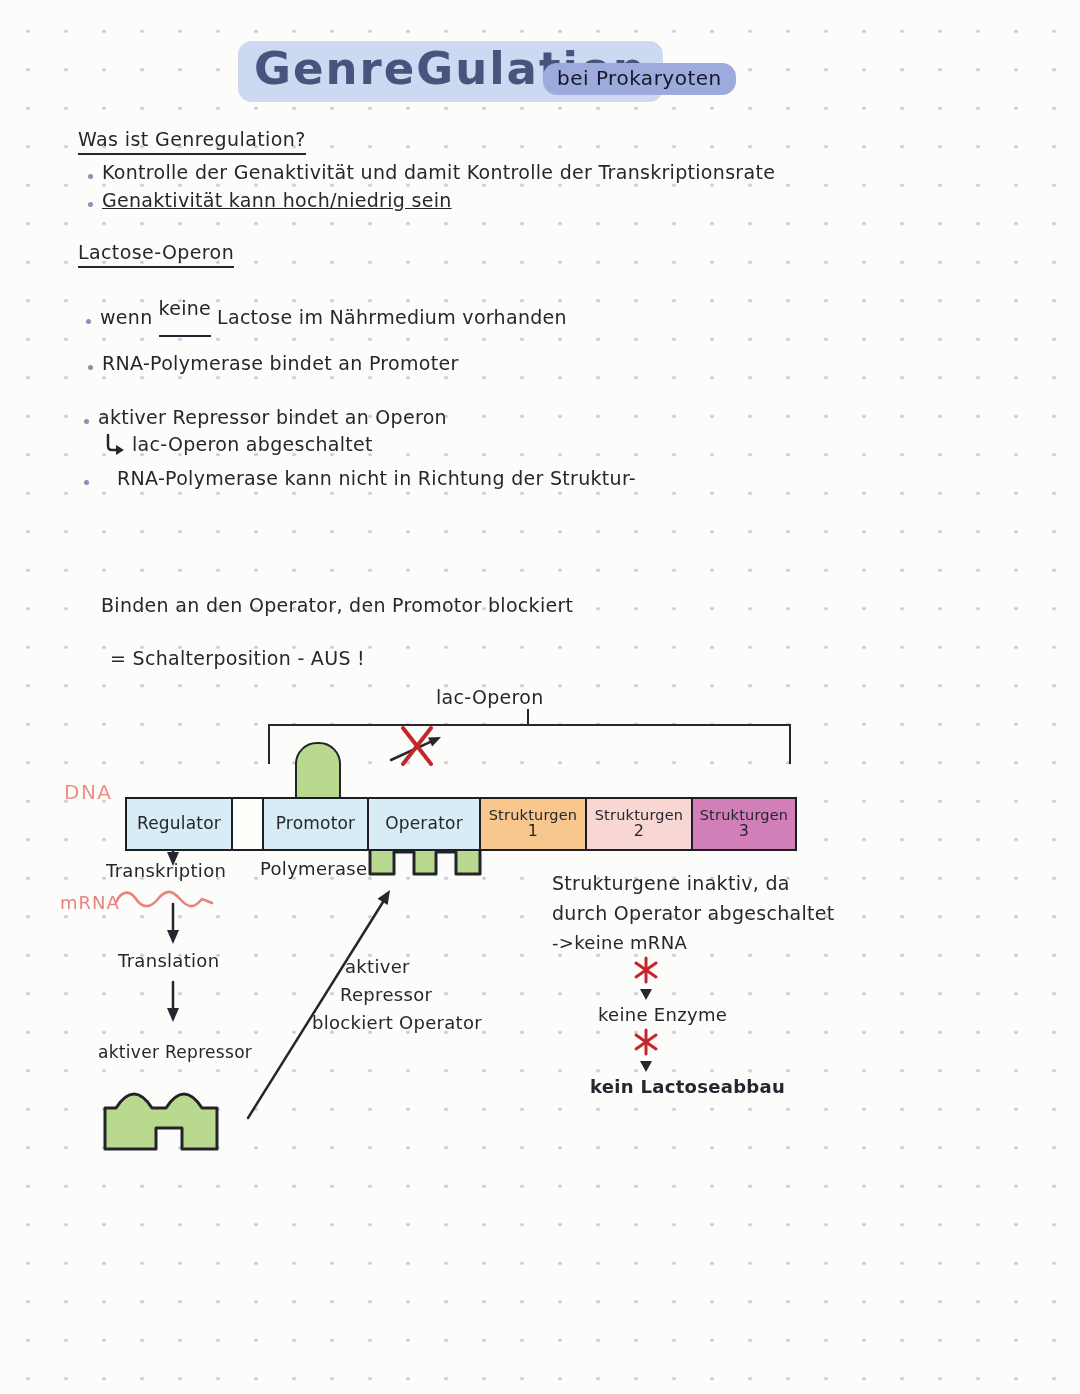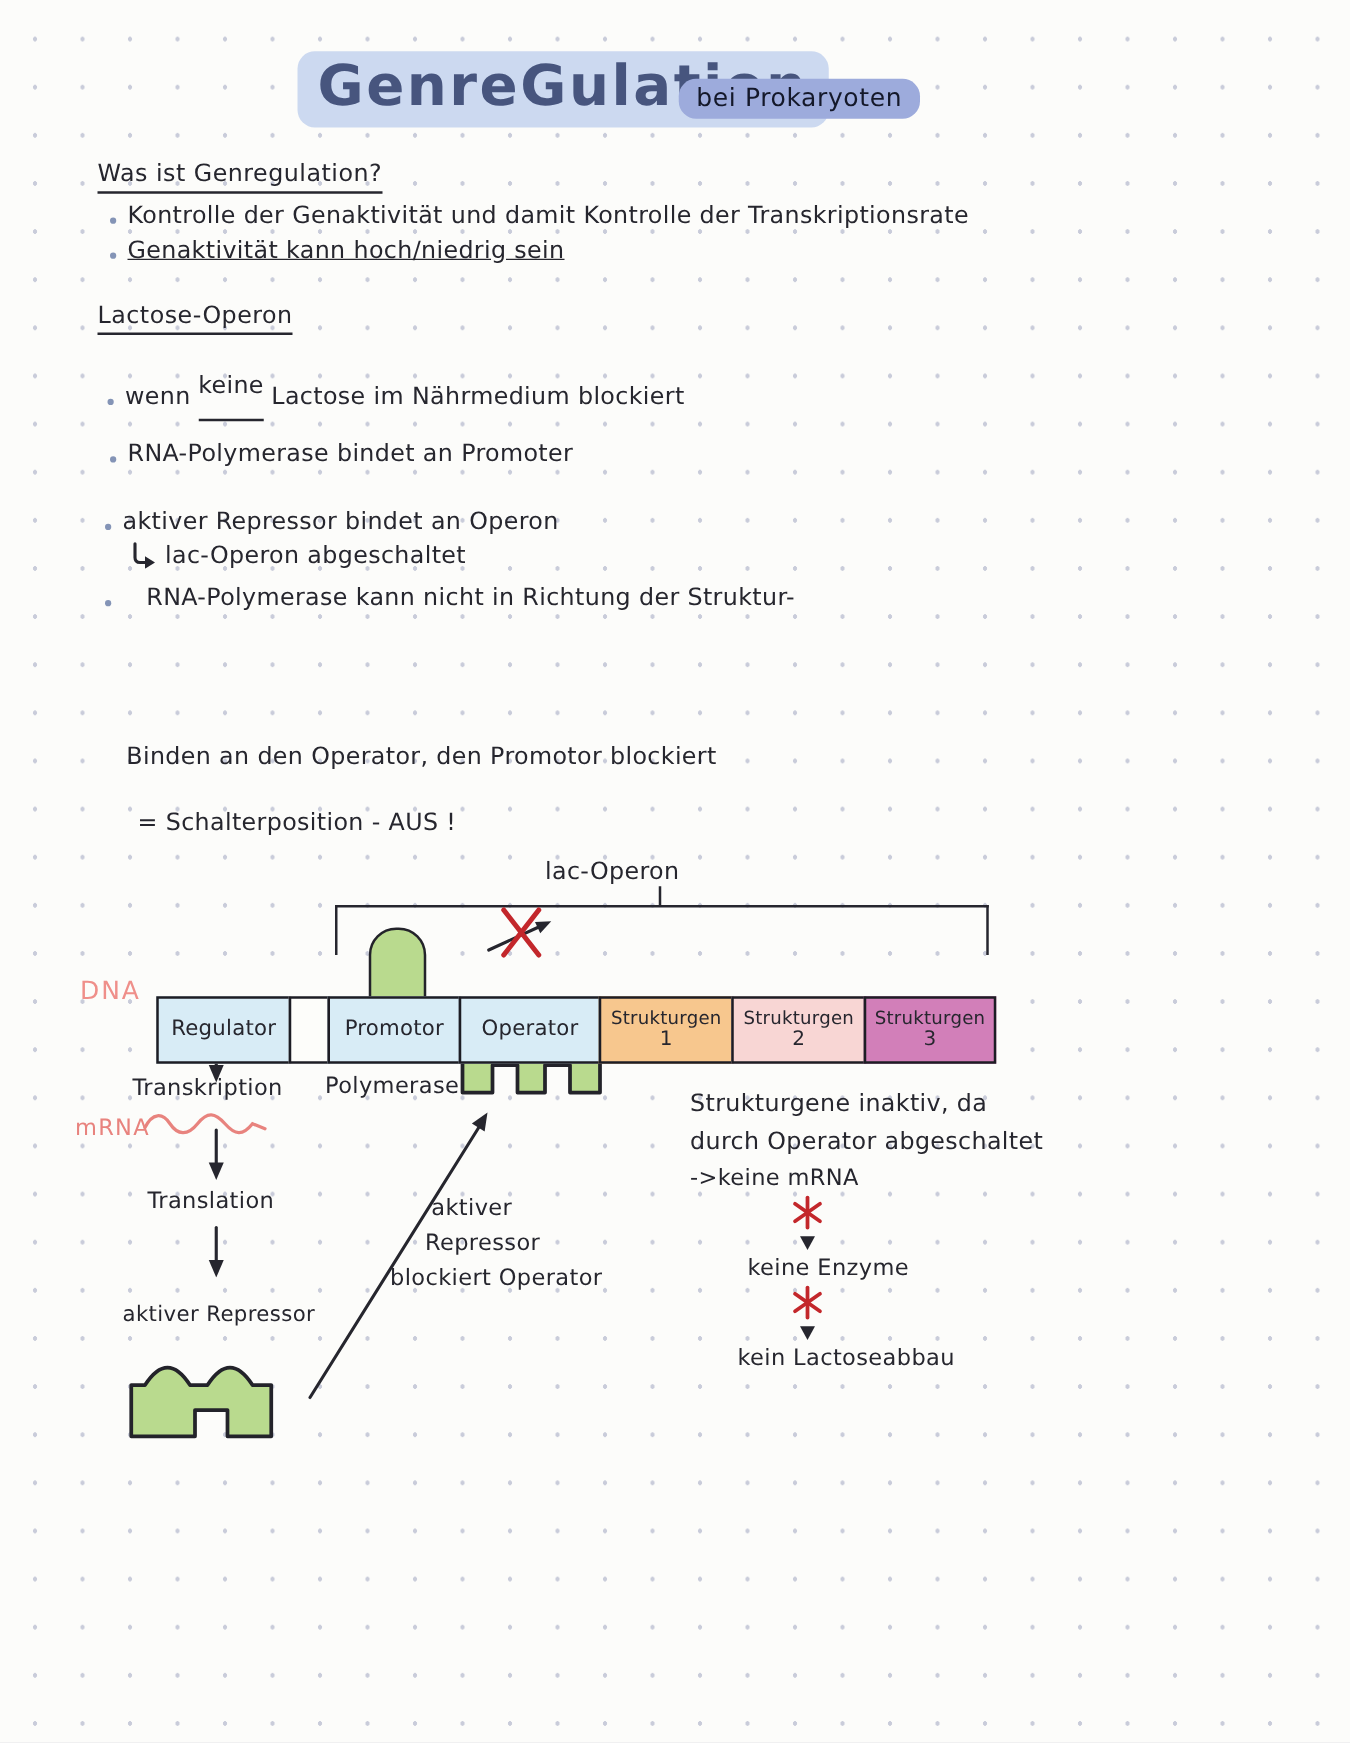--- a/index.html
+++ b/index.html
@@ -81,21 +81,21 @@
   </div>
 
   <div class="abs heading" style="left:78px; top:241px;">Lactose-Operon</div>
 
   <div class="abs line" style="left:86px; top:297px;">
     <span class="dot"></span>
     <span>wenn</span>
       <span class="gap"></span>
     <span class="u">keine</span>
       <span class="gap"></span>
-    <span>Lactose im Nährmedium blockiert</span>
+    <span>Lactose im Nährmedium vorhanden</span>
   </div>
 
   <div class="abs line" style="left:88px; top:352px;">
     <span class="dot"></span>
     <span>RNA-Polymerase bindet an Promoter</span>
   </div>
 
   <div class="abs line" style="left:84px; top:406px;">
     <span class="dot"></span>
     <span>aktiver Repressor bindet an Operon</span>
@@ -211,16 +211,16 @@
       <polygon class="ink-fill" points="8,33 20,33 14,44"></polygon>
     </svg>
     <div class="abs label" style="left:598px; top:1004px;">keine Enzyme</div>
 
     <svg class="abs" style="left:632px; top:1028px;" width="28" height="44">
       <line class="red-line" x1="14" y1="2" x2="14" y2="26" style="stroke-width:3"></line>
       <line class="red-line" x1="4" y1="7" x2="24" y2="21" style="stroke-width:3"></line>
       <line class="red-line" x1="24" y1="7" x2="4" y2="21" style="stroke-width:3"></line>
       <polygon class="ink-fill" points="8,33 20,33 14,44"></polygon>
     </svg>
-    <div class="abs label" style="left:590px; top:1076px;">kein Lactoseabbau</div>
+    <div class="abs label" style="left:590px; top:1076px;font-weight:bold;">kein Lactoseabbau</div>
 
   </div>
 </div>
 
 </body></html>

